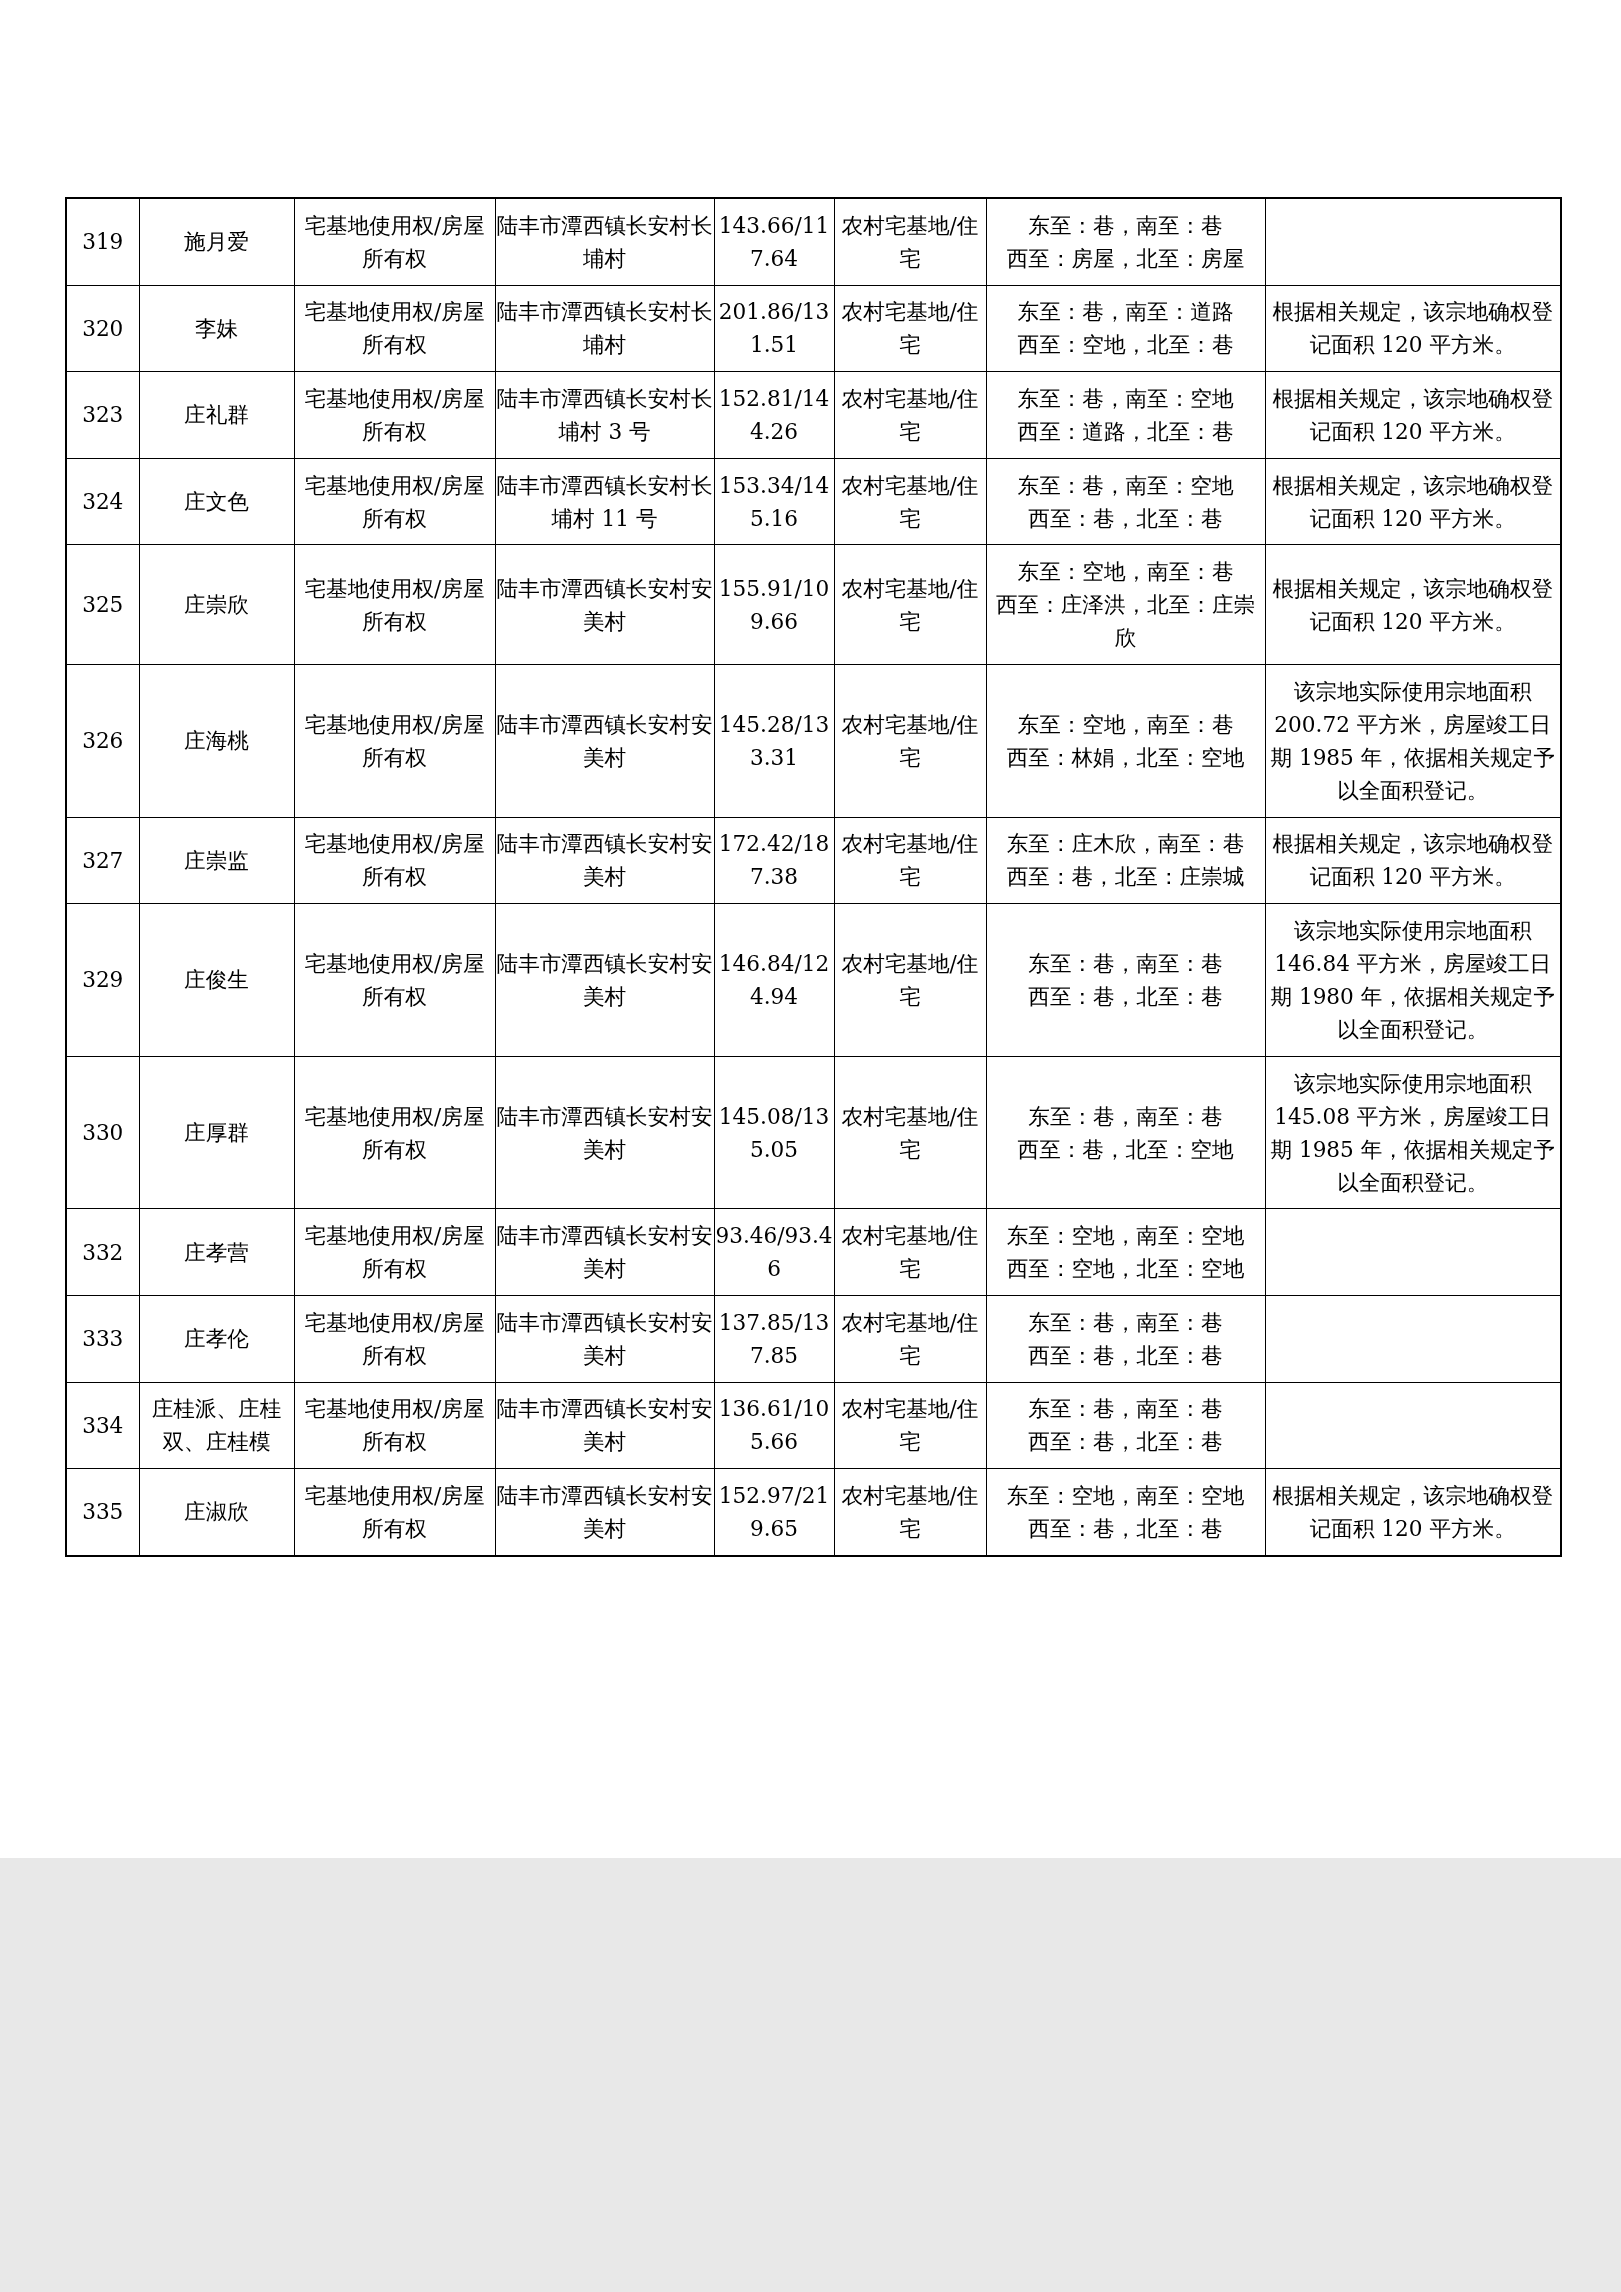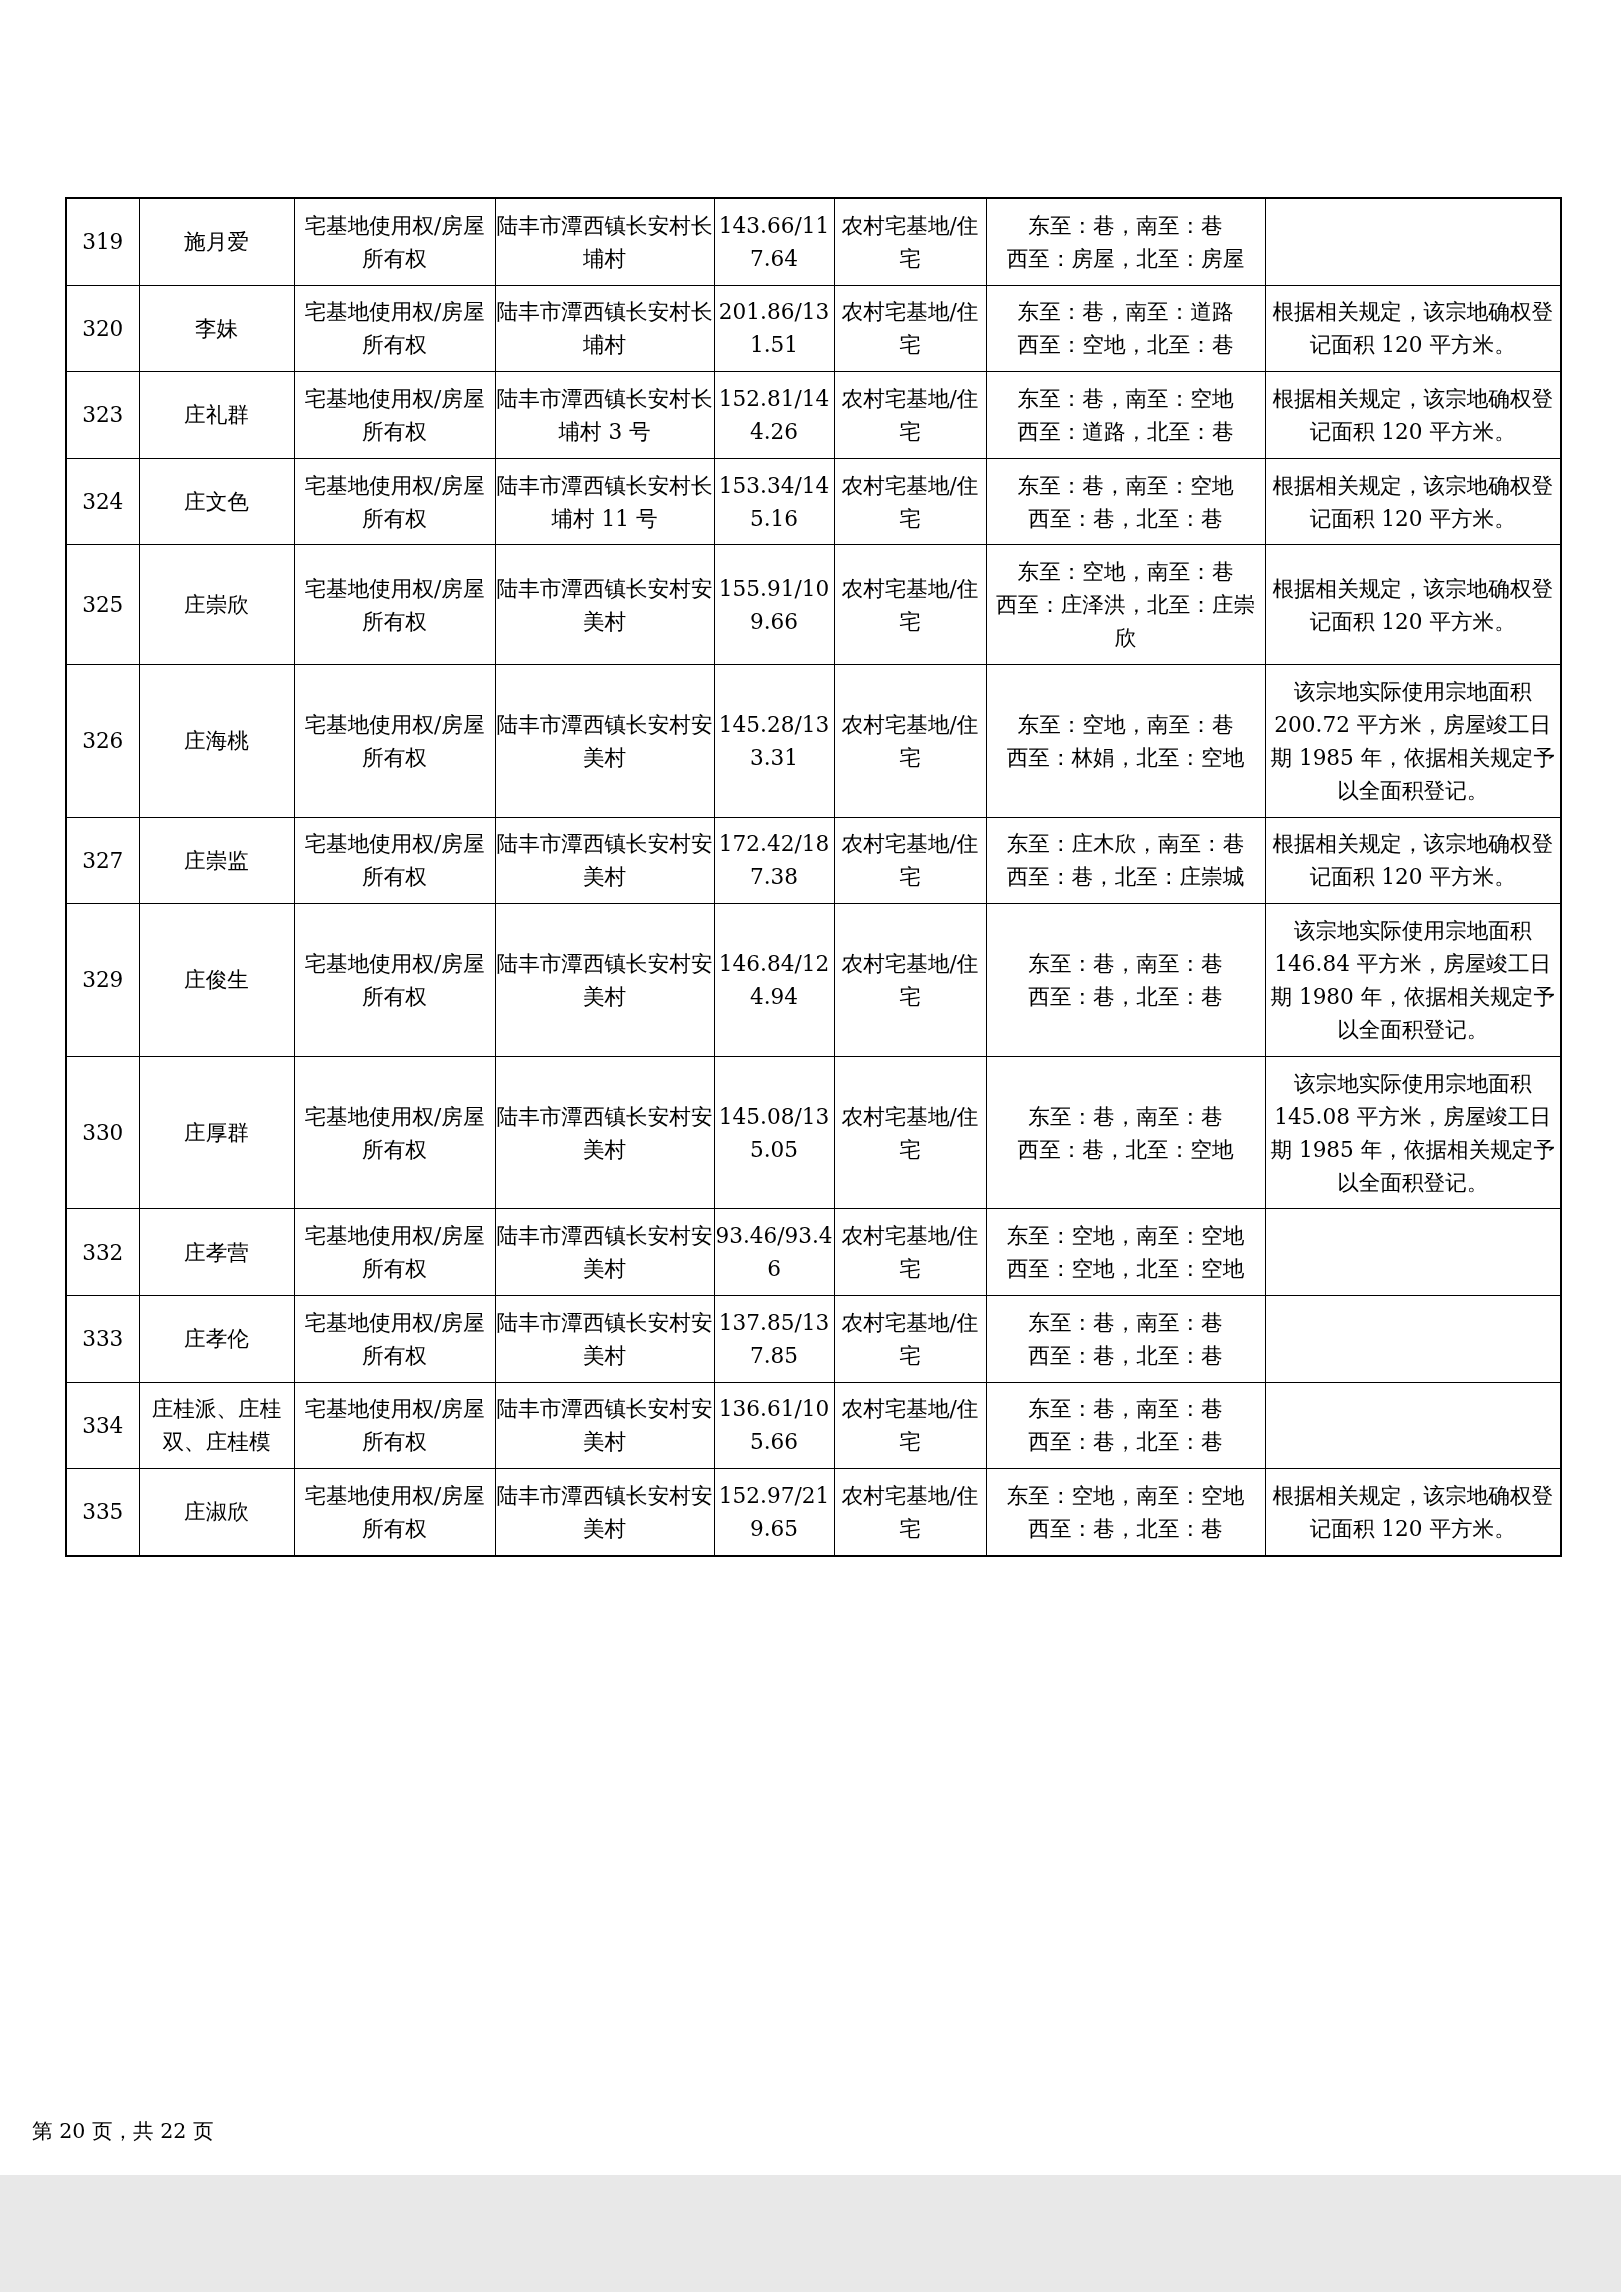--- a/index.html
+++ b/index.html
@@ -1,19 +1,19 @@
 <!DOCTYPE html>
 <html><head>
 <meta charset="utf-8">
 <style>
   html, body { margin: 0; padding: 0; background: #e8e8e8; }
   .page {
     position: relative;
     width: 1621px;
-    height: 2175px;
+    height: 1858px;
     margin: 0 auto;
     background: #ffffff;
     color: #000;
     font-family: "DejaVu Serif", "Liberation Serif", serif;
   }
   table.records {
     border-collapse: collapse;
     table-layout: fixed;
     width: 1494px;
     position: absolute;

